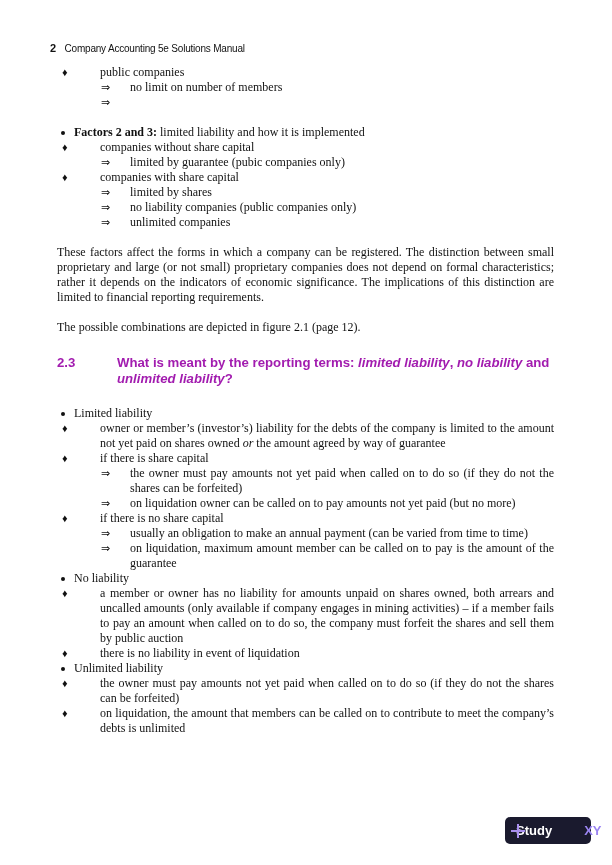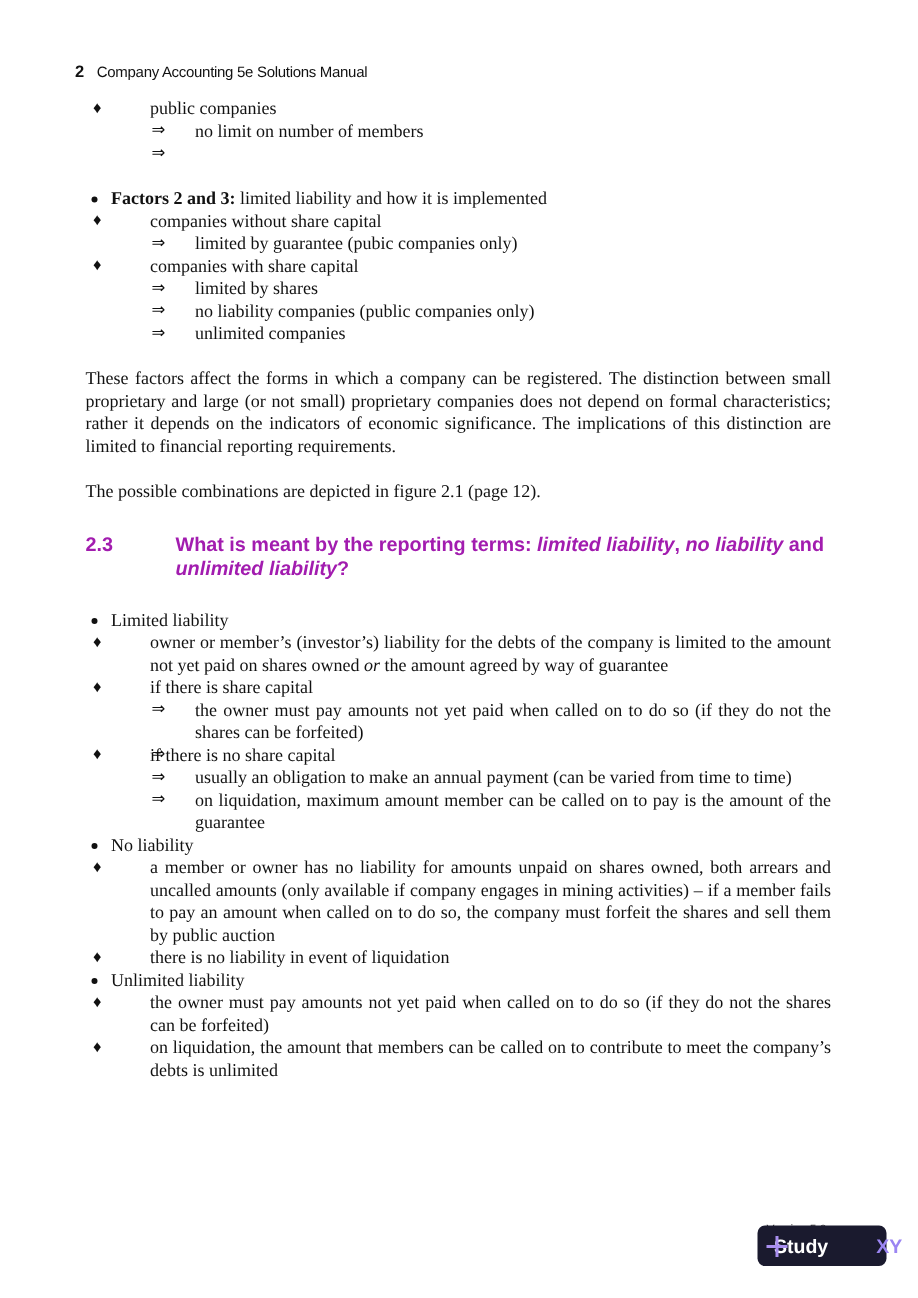--- a/index.html
+++ b/index.html
@@ -116,20 +116,21 @@
     <div class="row l2">
       <span class="m">♦</span>
       <span>if there is share capital</span>
     </div>
     <div class="row l3">
       <span class="m">⇒</span>
       <span>the owner must pay amounts not yet paid when called on to do so (if they do not the shares can be forfeited)</span>
     </div>
     <div class="row l3">
       <span class="m">⇒</span>
+      <span>on liquidation owner can be called on to pay amounts not yet paid (but no more)</span>
     </div>
     <div class="row l2">
       <span class="m">♦</span>
       <span>if there is no share capital</span>
     </div>
     <div class="row l3">
       <span class="m">⇒</span>
       <span>usually an obligation to make an annual payment (can be varied from time to time)</span>
     </div>
     <div class="row l3">

